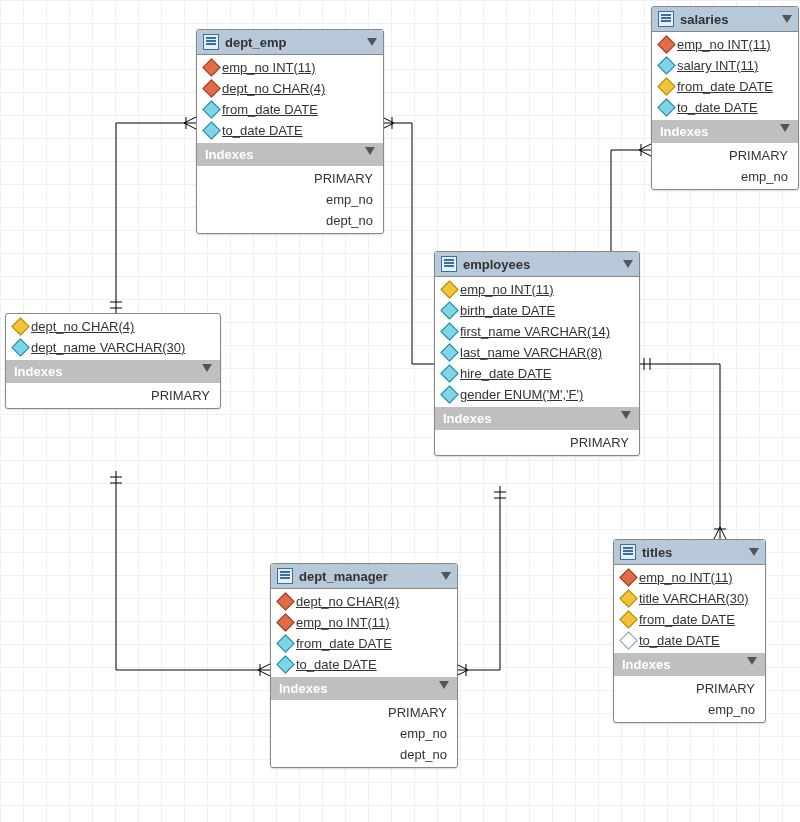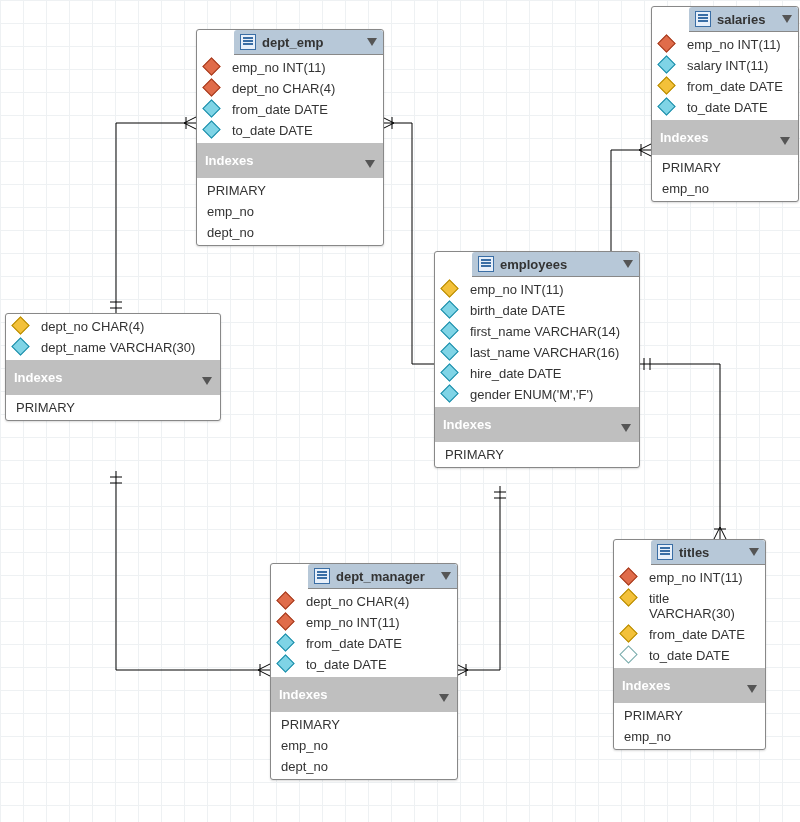--- a/index.html
+++ b/index.html
@@ -2,34 +2,34 @@
 <html><head>
 <meta charset="utf-8">
 <style>
 html,body{margin:0;padding:0;width:800px;height:822px;font-family:Arial,Helvetica,sans-serif;font-size:13px;color:#333;}
 .canvas{position:relative;width:800px;height:822px;
   background-color:#fff;
   background-image:linear-gradient(#eef1f3 1px,transparent 1px),linear-gradient(90deg,#eef1f3 1px,transparent 1px);
   background-size:23px 23px;}
 svg.wires{position:absolute;inset:0;pointer-events:none;}
 .entity{position:absolute;background:#fff;border:1px solid #888;border-radius:3px;box-shadow:0 1px 2px rgba(0,0,0,.15);}
-.hdr{background:#b7c8d8;border-bottom:1px solid #888;font-weight:bold;display:flex;align-items:center;gap:6px;padding:4px 6px;border-radius:3px 3px 0 0;margin-left:37px;}
+.hdr{background:#b7c8d8;border-bottom:1px solid #888;font-weight:bold;display:flex;align-items:center;gap:6px;padding:4px 6px;border-radius:3px 3px 0 0;}
 .hdr .ti{width:14px;height:14px;border:1px solid #3a6ea5;background:#e8f0fa;}
 .hdr .ti::before{content:"";display:block;margin:2px;height:2px;background:#3a6ea5;box-shadow:0 3px 0 #3a6ea5,0 6px 0 #3a6ea5;}
 .tri{margin-left:auto;width:0;height:0;border-left:5px solid transparent;border-right:5px solid transparent;border-top:8px solid #555;}
 .cols{padding:2px 0;}
-.row{display:flex;align-items:flex-start;gap:14px;padding:3px 8px;}
+.row{display:flex;align-items:center;gap:4px;padding:3px 8px;text-decoration:underline;}
 .ic{width:11px;height:11px;flex:0 0 11px;}
 .ic.key-y{transform:rotate(45deg);background:#f3c13a;border:1px solid #b58b00;}
 .ic.key-r{transform:rotate(45deg);background:#e06c4a;border:1px solid #a33b1f;}
 .ic.dia-f{transform:rotate(45deg);background:#7fd4e6;border:1px solid #1a8ca8;}
 .ic.dia-e{transform:rotate(45deg);background:#fff;border:1px solid #7aa;}
-.idxhdr{background:#bfbfbf;color:#fff;font-weight:bold;display:flex;align-items:flex-end;padding:10px 8px;}
+.idxhdr{background:#bfbfbf;color:#fff;font-weight:bold;display:flex;align-items:flex-start;padding:4px 8px;}
 .idx{padding:2px 0;}
-.idx .irow{padding:3px 10px;}
+.idx .irow{padding:3px 10px;text-align:right;}
 </style>
 </head>
 <body>
 
 <div class="canvas">
 
 <svg class="wires" width="800" height="822">
   <g stroke="#000" stroke-width="1" fill="none">
 
     <path d="M116 313 V123 H196"></path>
@@ -161,21 +161,21 @@
     <div class="row">
           <span class="ic dia-f"></span>
           <span>birth_date DATE</span>
         </div>
     <div class="row">
           <span class="ic dia-f"></span>
           <span>first_name VARCHAR(14)</span>
         </div>
     <div class="row">
           <span class="ic dia-f"></span>
-          <span>last_name VARCHAR(16)</span>
+          <span>last_name VARCHAR(8)</span>
         </div>
     <div class="row">
           <span class="ic dia-f"></span>
           <span>hire_date DATE</span>
         </div>
     <div class="row">
           <span class="ic dia-f"></span>
           <span>gender ENUM('M','F')</span>
         </div>
   </div>

